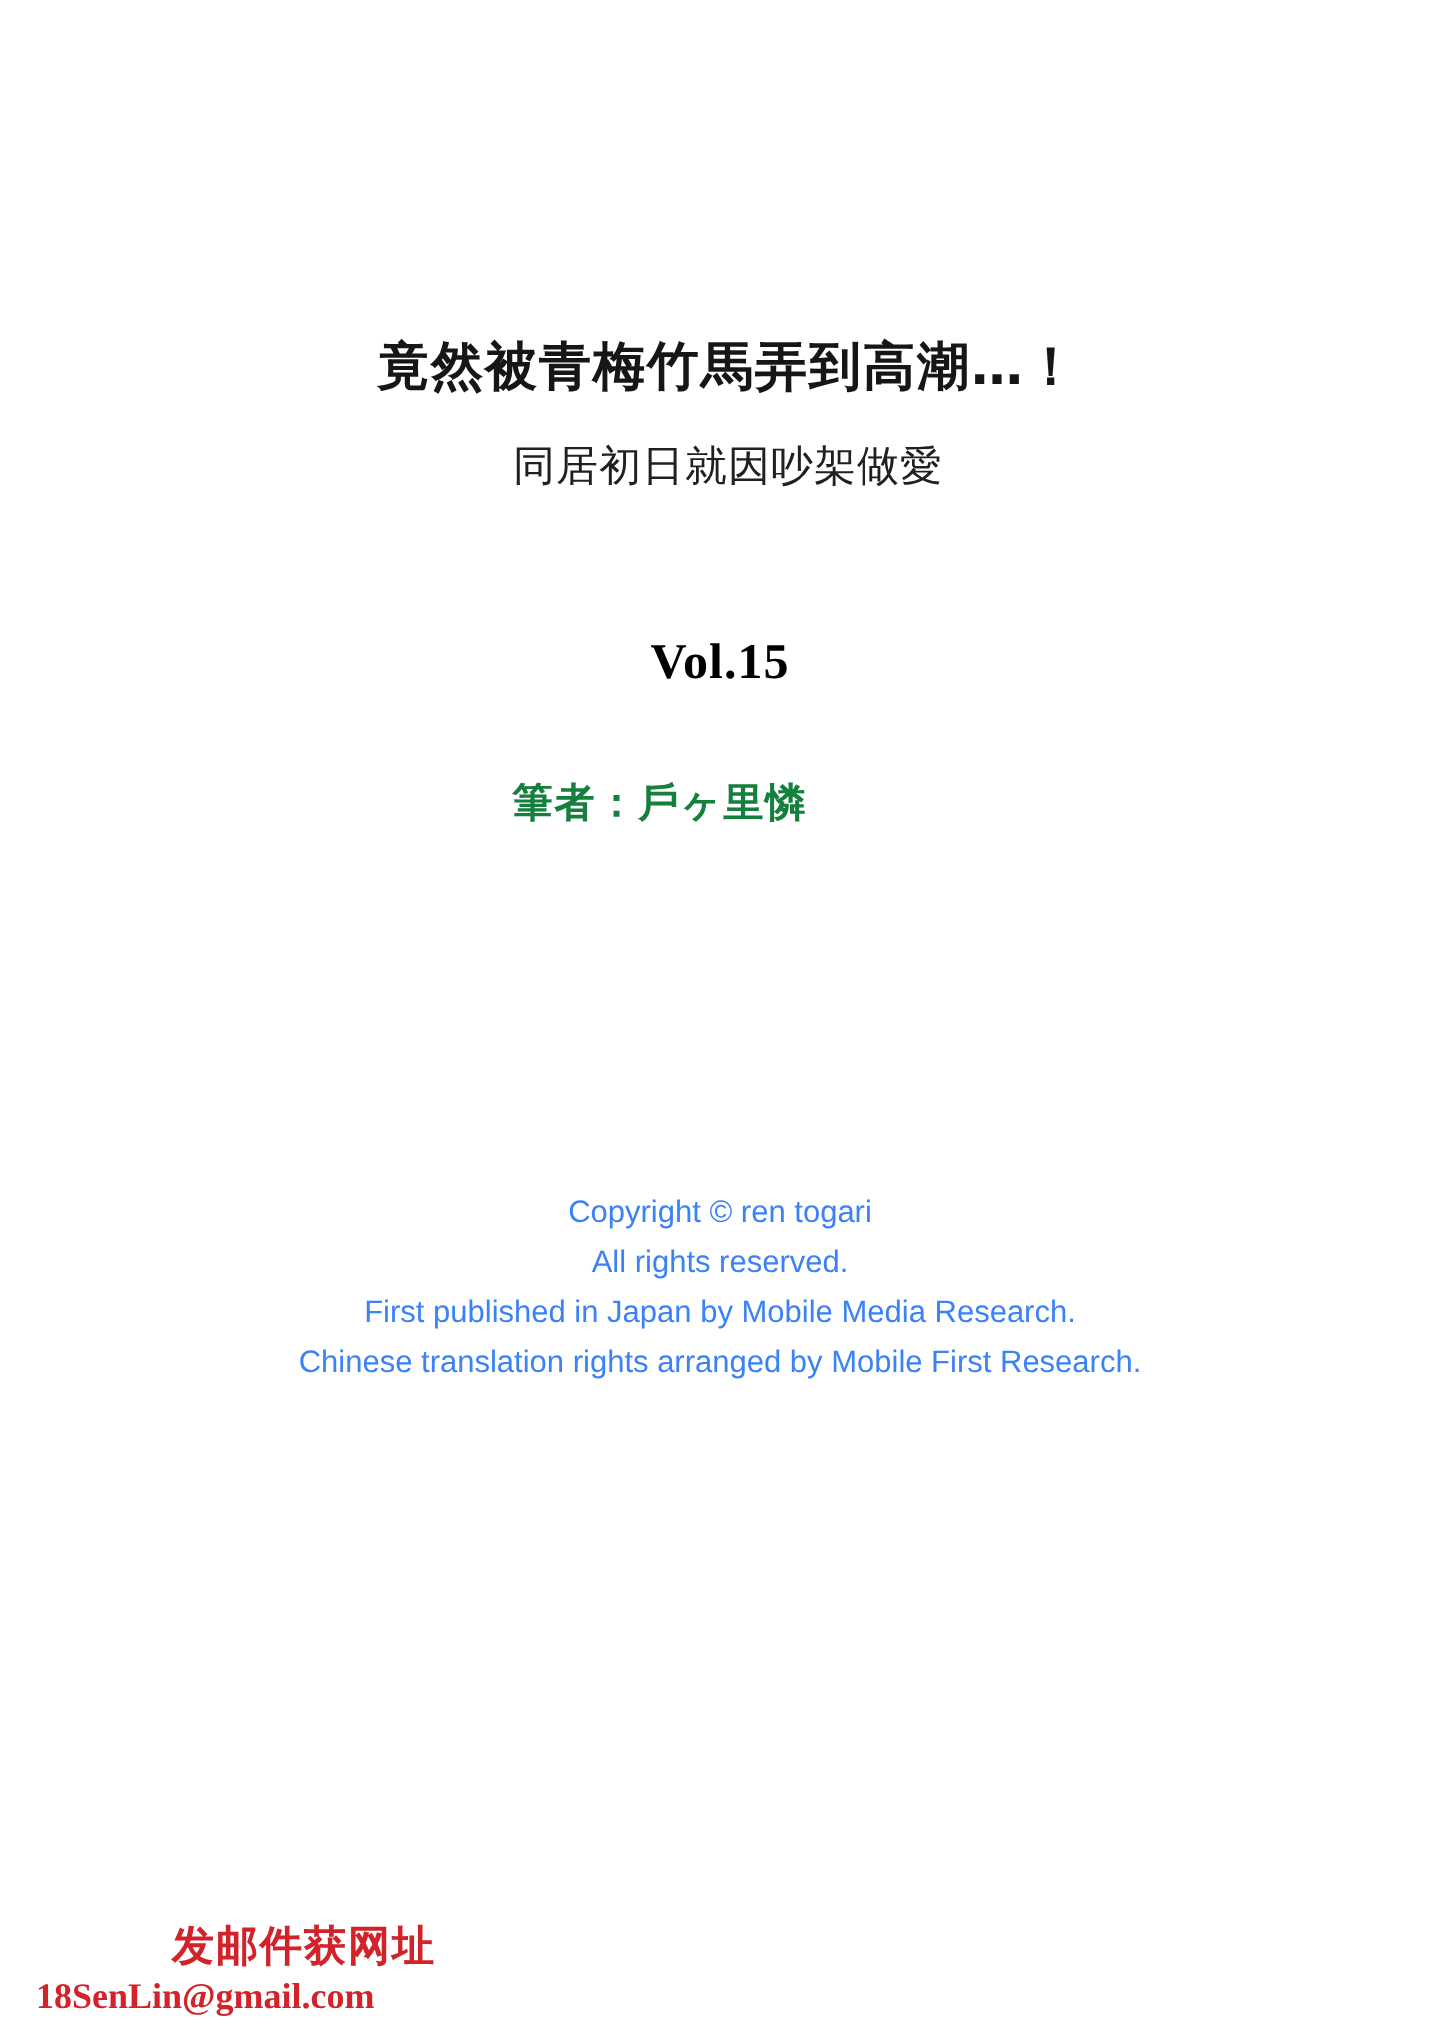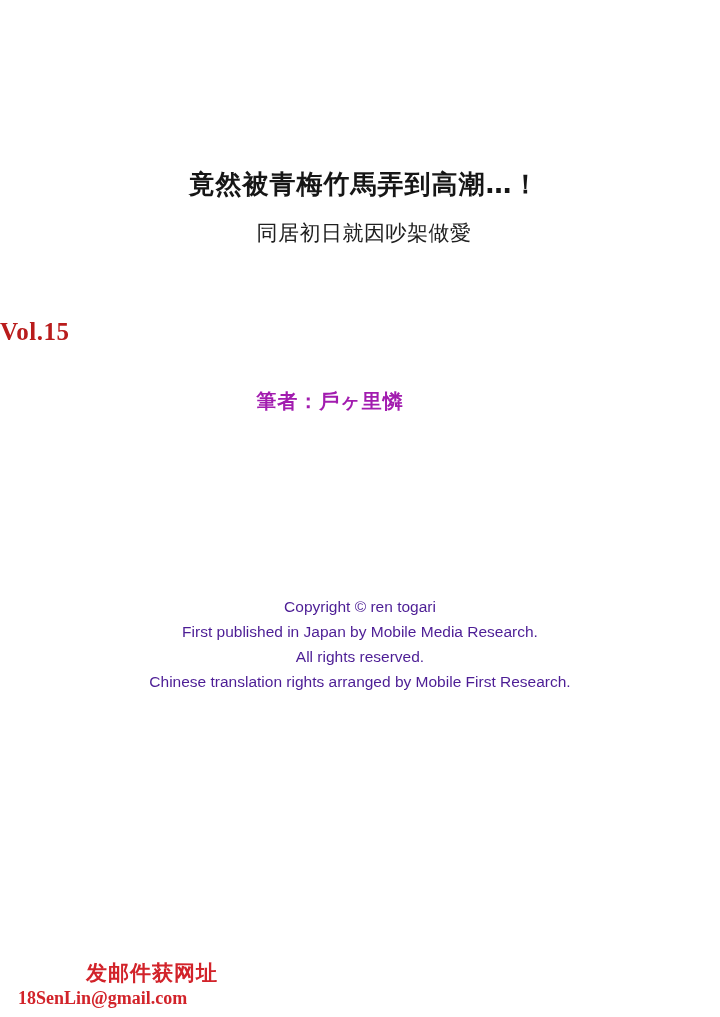--- a/index.html
+++ b/index.html
@@ -49,50 +49,50 @@
     color: #202020;
     margin: 18px 0 0 0;
     line-height: 1.3;
   }
 
   .volume {
     position: absolute;
     top: 318px;
     left: 0;
     width: 720px;
-    text-align: left;
+    text-align: center;
     font-family: "Liberation Serif", serif;
     font-size: 25px;
     font-weight: 700;
-    color: #b91c1c;
+    color: #000000;
     letter-spacing: 0.5px;
   }
 
   .author {
     position: absolute;
     top: 388px;
     left: 0;
     width: 660px;
     text-align: center;
     font-family: "DejaVu Sans", "Liberation Sans", sans-serif;
     font-size: 20px;
     font-weight: 700;
-    color: #a21caf;
+    color: #15803d;
     letter-spacing: 1px;
   }
 
   .copyright-block {
     position: absolute;
     top: 594px;
     left: 0;
     width: 720px;
     text-align: center;
     font-family: "Liberation Sans", sans-serif;
     font-size: 15.5px;
-    color: #4c1d95;
+    color: #3b82f6;
     line-height: 25px;
   }
   .copyright-block div {
     white-space: nowrap;
   }
 
   .watermark {
     position: absolute;
     left: 18px;
     bottom: 8px;
@@ -121,22 +121,22 @@
     <h1 class="main-title">竟然被青梅竹馬弄到高潮…！</h1>
     <h2 class="sub-title">同居初日就因吵架做愛</h2>
   </div>
 
   <div class="volume">Vol.15</div>
 
   <div class="author">筆者：戶ヶ里憐</div>
 
   <div class="copyright-block">
     <div>Copyright © ren togari</div>
+    <div>All rights reserved.</div>
     <div>First published in Japan by Mobile Media Research.</div>
-    <div>All rights reserved.</div>
     <div>Chinese translation rights arranged by Mobile First Research.</div>
   </div>
 
   <div class="watermark">
     <div class="wm-line1">发邮件获网址</div>
     <div class="wm-line2">18SenLin@gmail.com</div>
   </div>
 
 </div>
 

